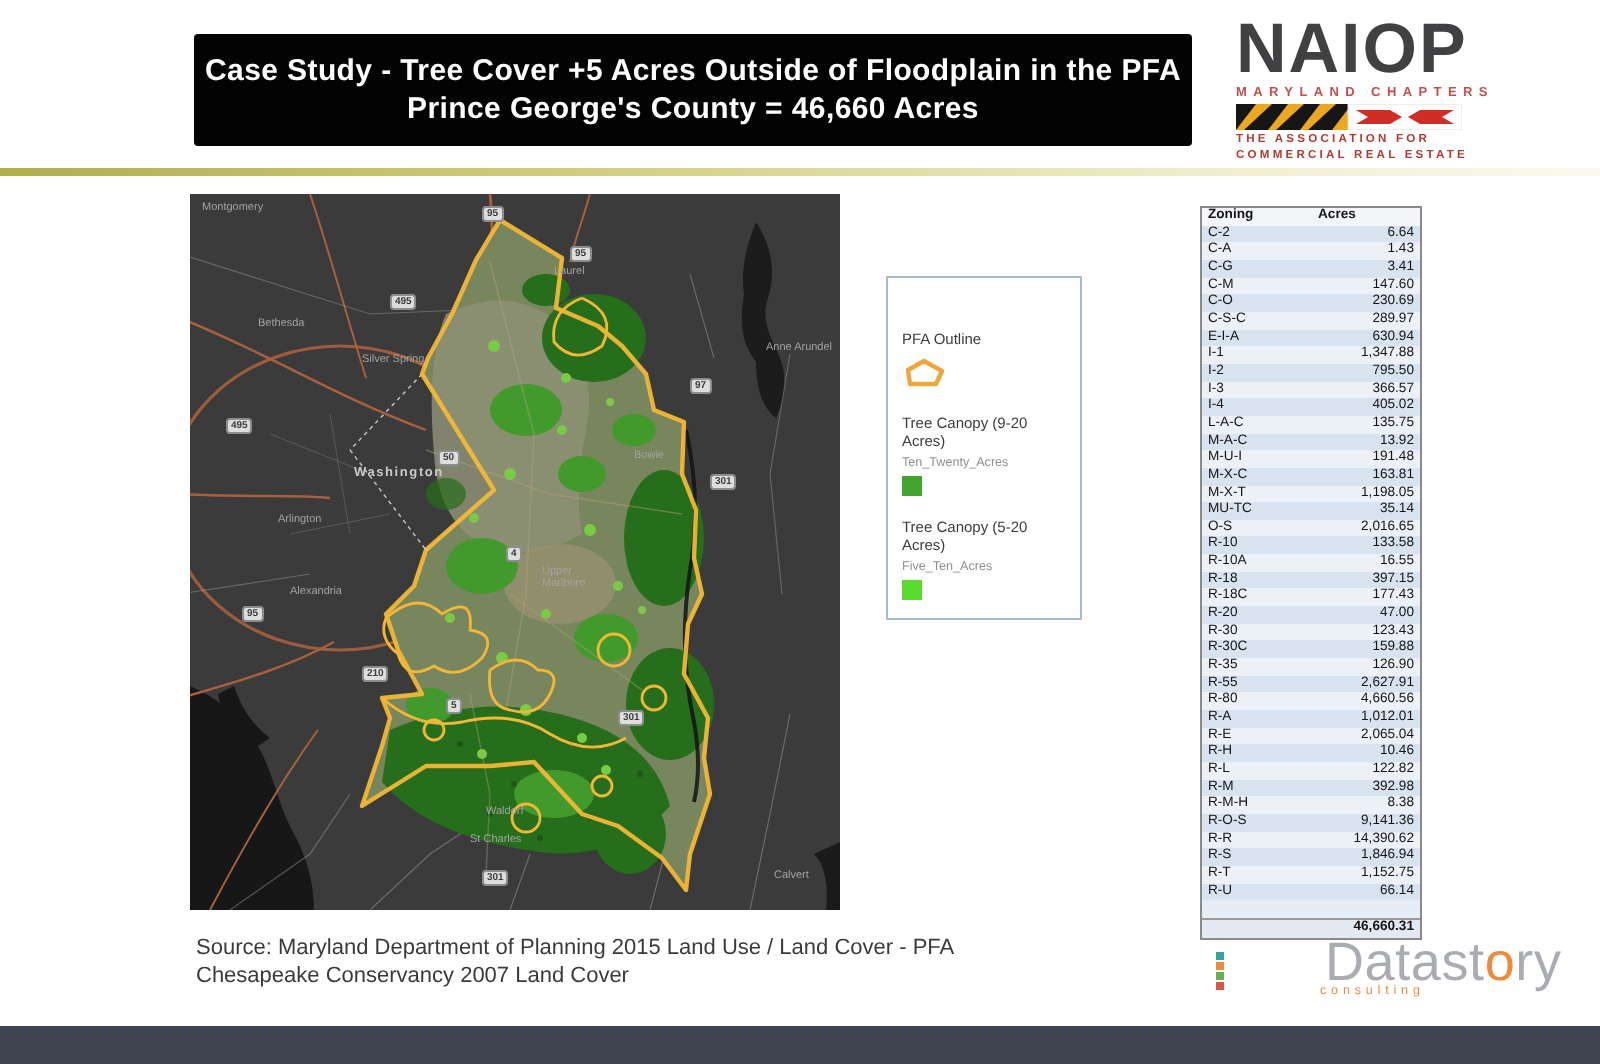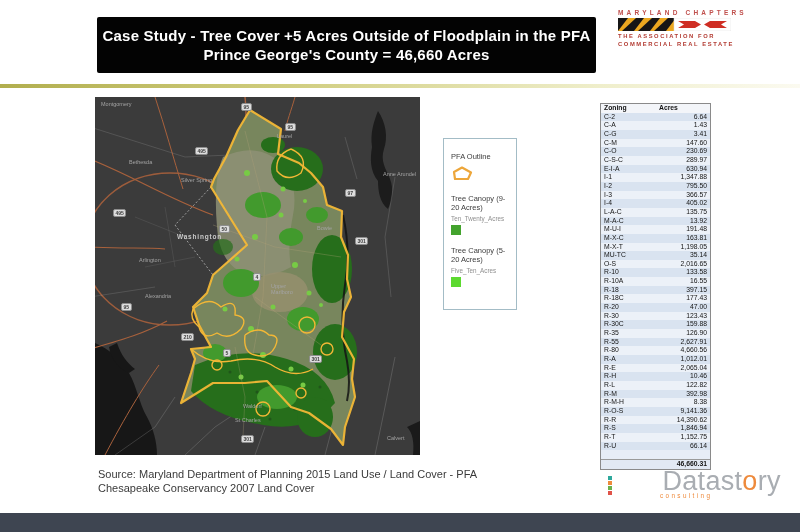--- a/index.html
+++ b/index.html
@@ -24,22 +24,22 @@
 
   
   .map{position:absolute;left:95px;top:97px;width:325px;height:358px;overflow:hidden;background:#3b3b3b;}
   .map svg{position:absolute;left:0;top:0;}
   .maplabel{position:absolute;color:#a3a3a3;font-size:5.5px;line-height:6px;max-width:36px;z-index:5;}
   .maplabel.big{color:#cbcbcb;font-size:6.5px;font-weight:bold;letter-spacing:.8px;}
   .shield{position:absolute;background:#dedede;border:1px solid #8d8d8d;border-radius:2px;color:#3c3c3c;
           font-size:5px;line-height:6px;padding:0 1.5px;z-index:4;font-weight:bold;}
 
   
-  .legend{position:absolute;left:443px;top:138px;width:74px;height:172px;background:#ffffff;
-          border:1px solid #a3bcc6;box-sizing:border-box;padding:13px 7px 0 7px;}
+  .legend{position:absolute;left:443px;top:138px;width:98px;height:172px;background:#ffffff;
+          border:1px solid #a3bcc6;box-sizing:border-box;padding:26px 7px 0 7px;}
   .llabel{font-size:7.5px;color:#3c3c3c;}
   .lsub{font-size:6.3px;color:#8f8f8f;margin-top:3px;}
   .lsw{width:10px;height:10px;margin-top:3px;}
   .litem{margin-bottom:11px;}
   .pfa-sw{margin-top:4px;display:block;}
 
   
   .ztable{position:absolute;left:600px;top:103px;width:111px;border:1px solid #8a8a8a;box-sizing:border-box;
           font-size:6.8px;color:#141414;background:#e7edf6;}
   .trow{display:flex;justify-content:space-between;height:8.67px;line-height:8.8px;padding:0 3px;}
@@ -69,20 +69,21 @@
 </style>
 </head>
 <body>
 
 <div class="title-bar">
   <div>Case Study - Tree Cover +5 Acres Outside of Floodplain in the PFA</div>
   <div>Prince George's County = 46,660 Acres</div>
 </div>
 
 <div class="naiop">
+  <div class="naiop-name">NAIOP</div>
   <div class="naiop-sub">MARYLAND CHAPTERS</div>
   <svg class="naiop-flag" width="113" height="13" viewBox="0 0 113 13">
     <rect width="56" height="13" fill="#161616"></rect>
     <polygon points="0,13 10,0 18,0 4,13" fill="#eca820"></polygon>
     <polygon points="16,13 26,0 34,0 20,13" fill="#eca820"></polygon>
     <polygon points="32,13 42,0 50,0 36,13" fill="#eca820"></polygon>
     <polygon points="48,13 56,2.5 56,13" fill="#eca820"></polygon>
     <rect x="56" width="57" height="13" fill="#ffffff" stroke="#dddddd" stroke-width="0.5"></rect>
     <path d="M60,3 h17 l6,3.5 l-6,3.5 h-17 l6,-3.5 z" fill="#cf2e24"></path>
     <path d="M109,3 h-17 l-6,3.5 l6,3.5 h17 l-6,-3.5 z" fill="#cf2e24"></path>

